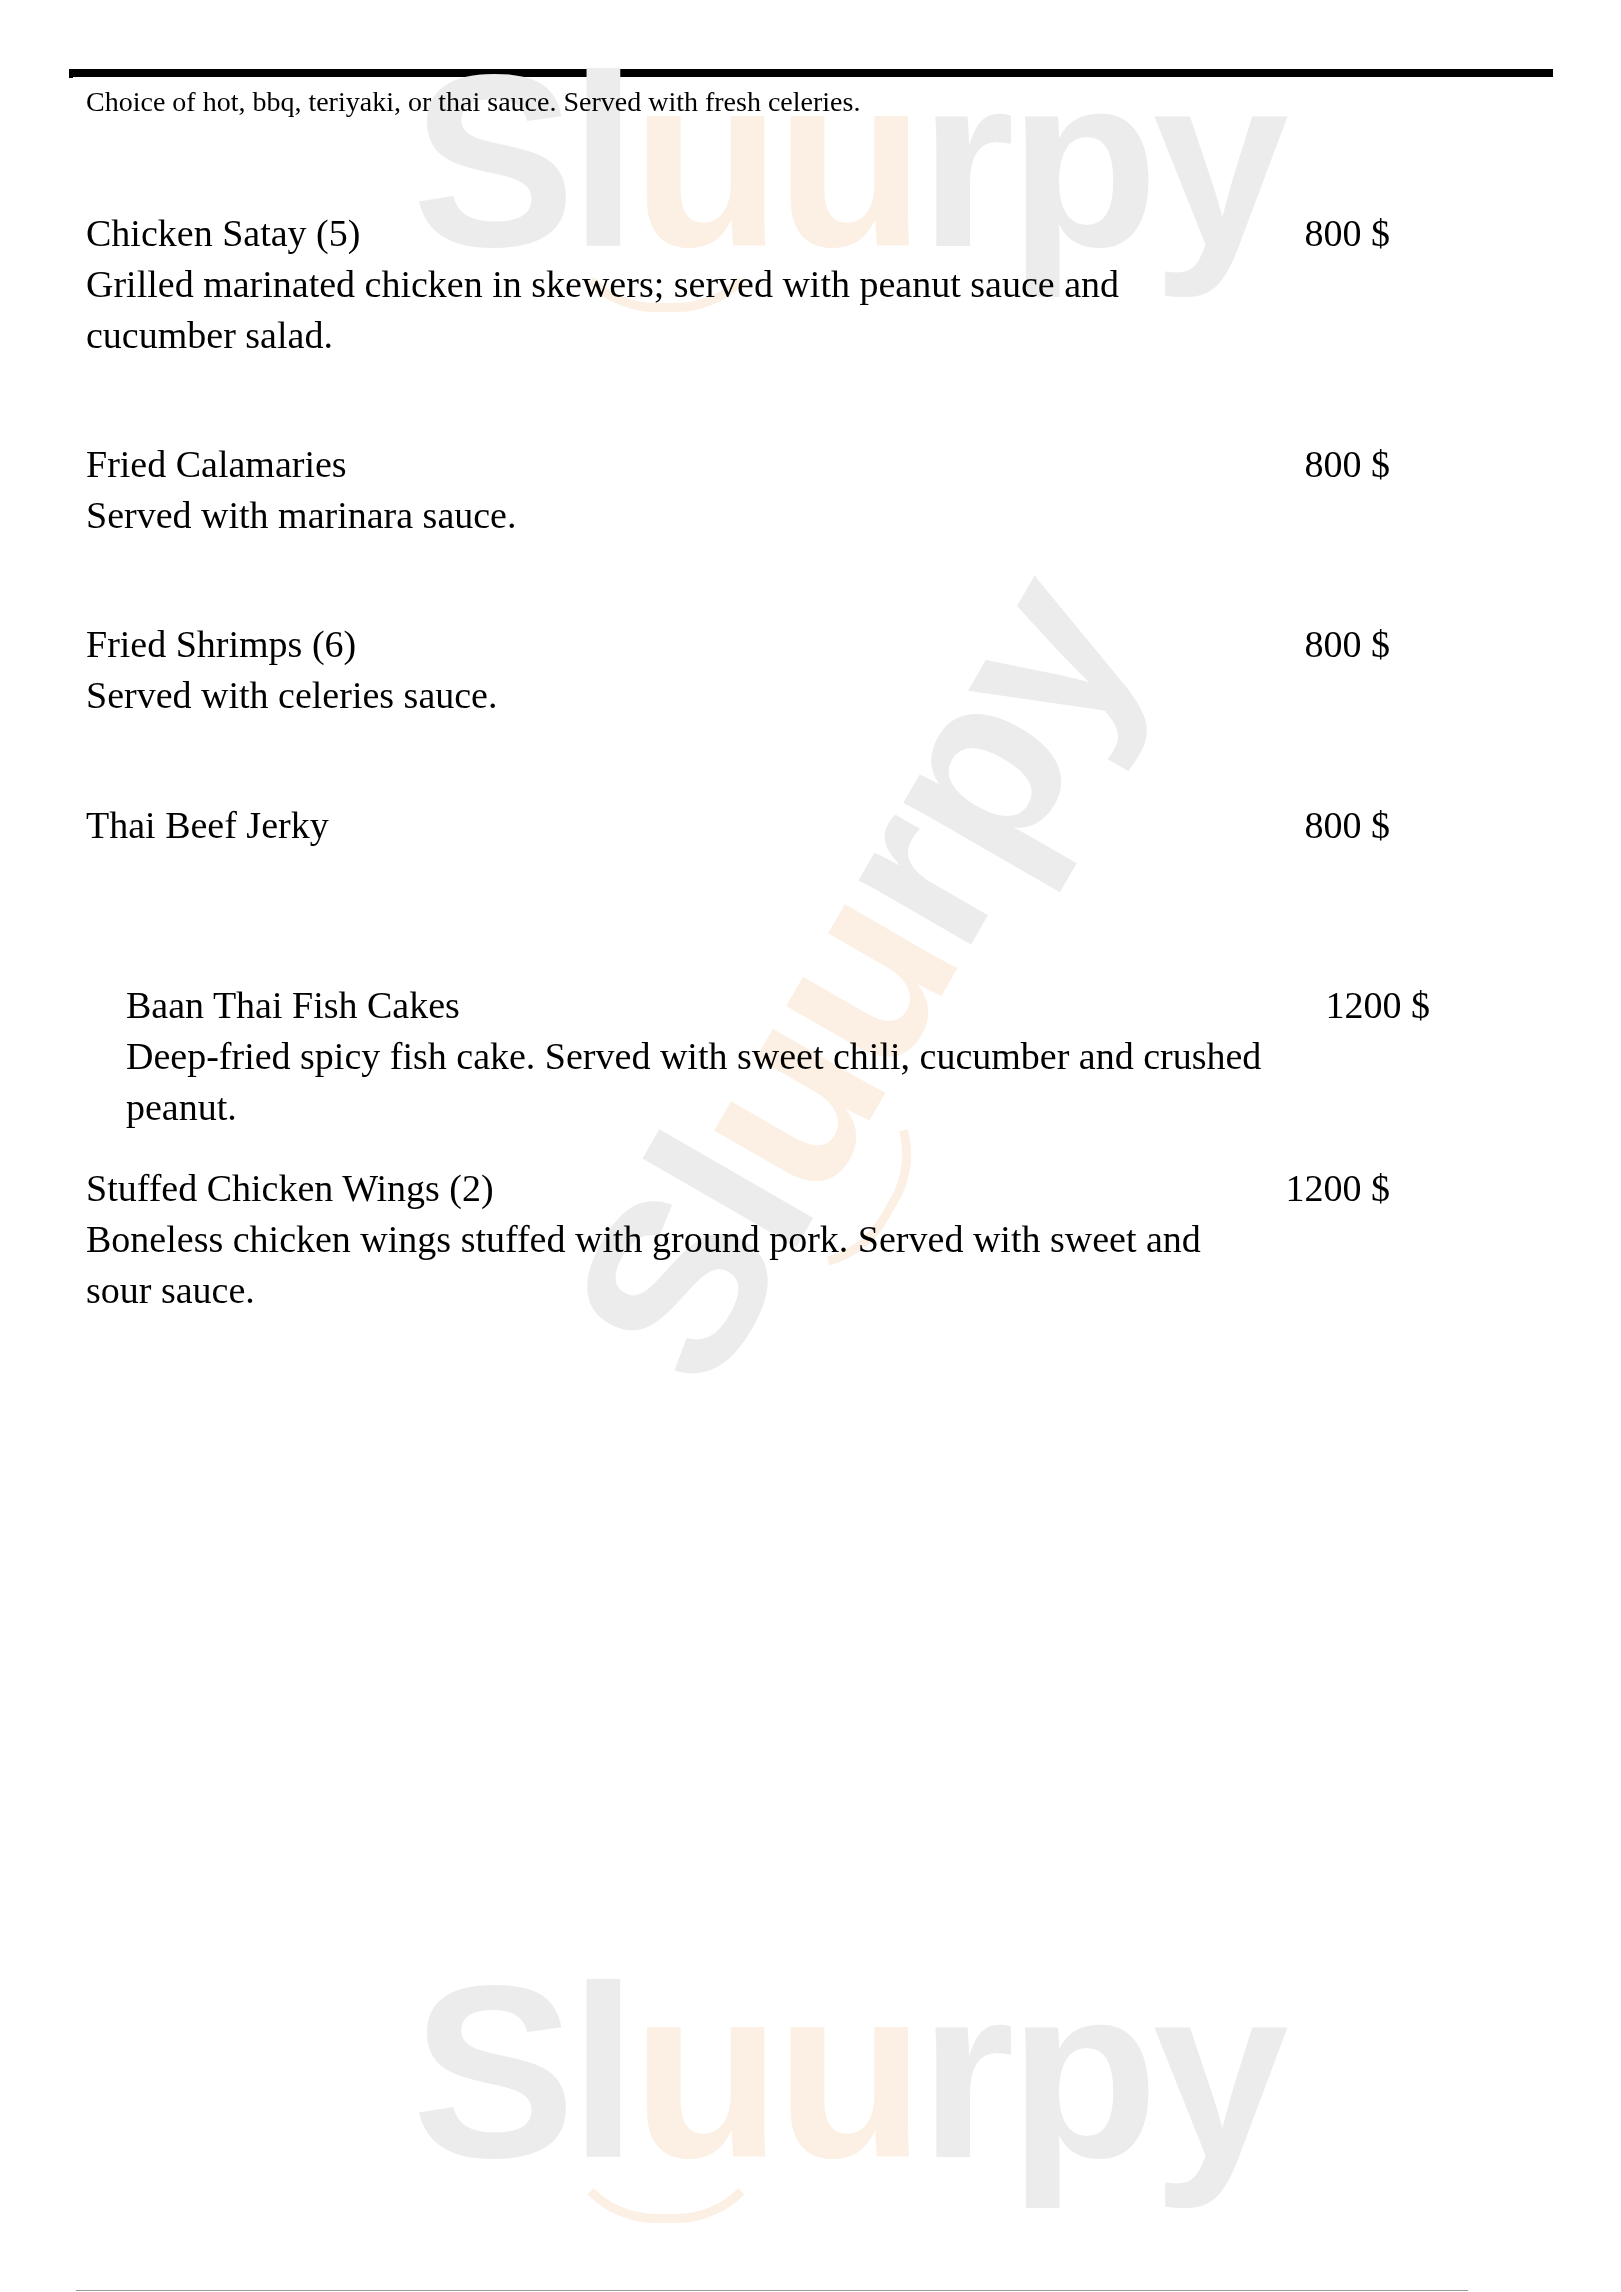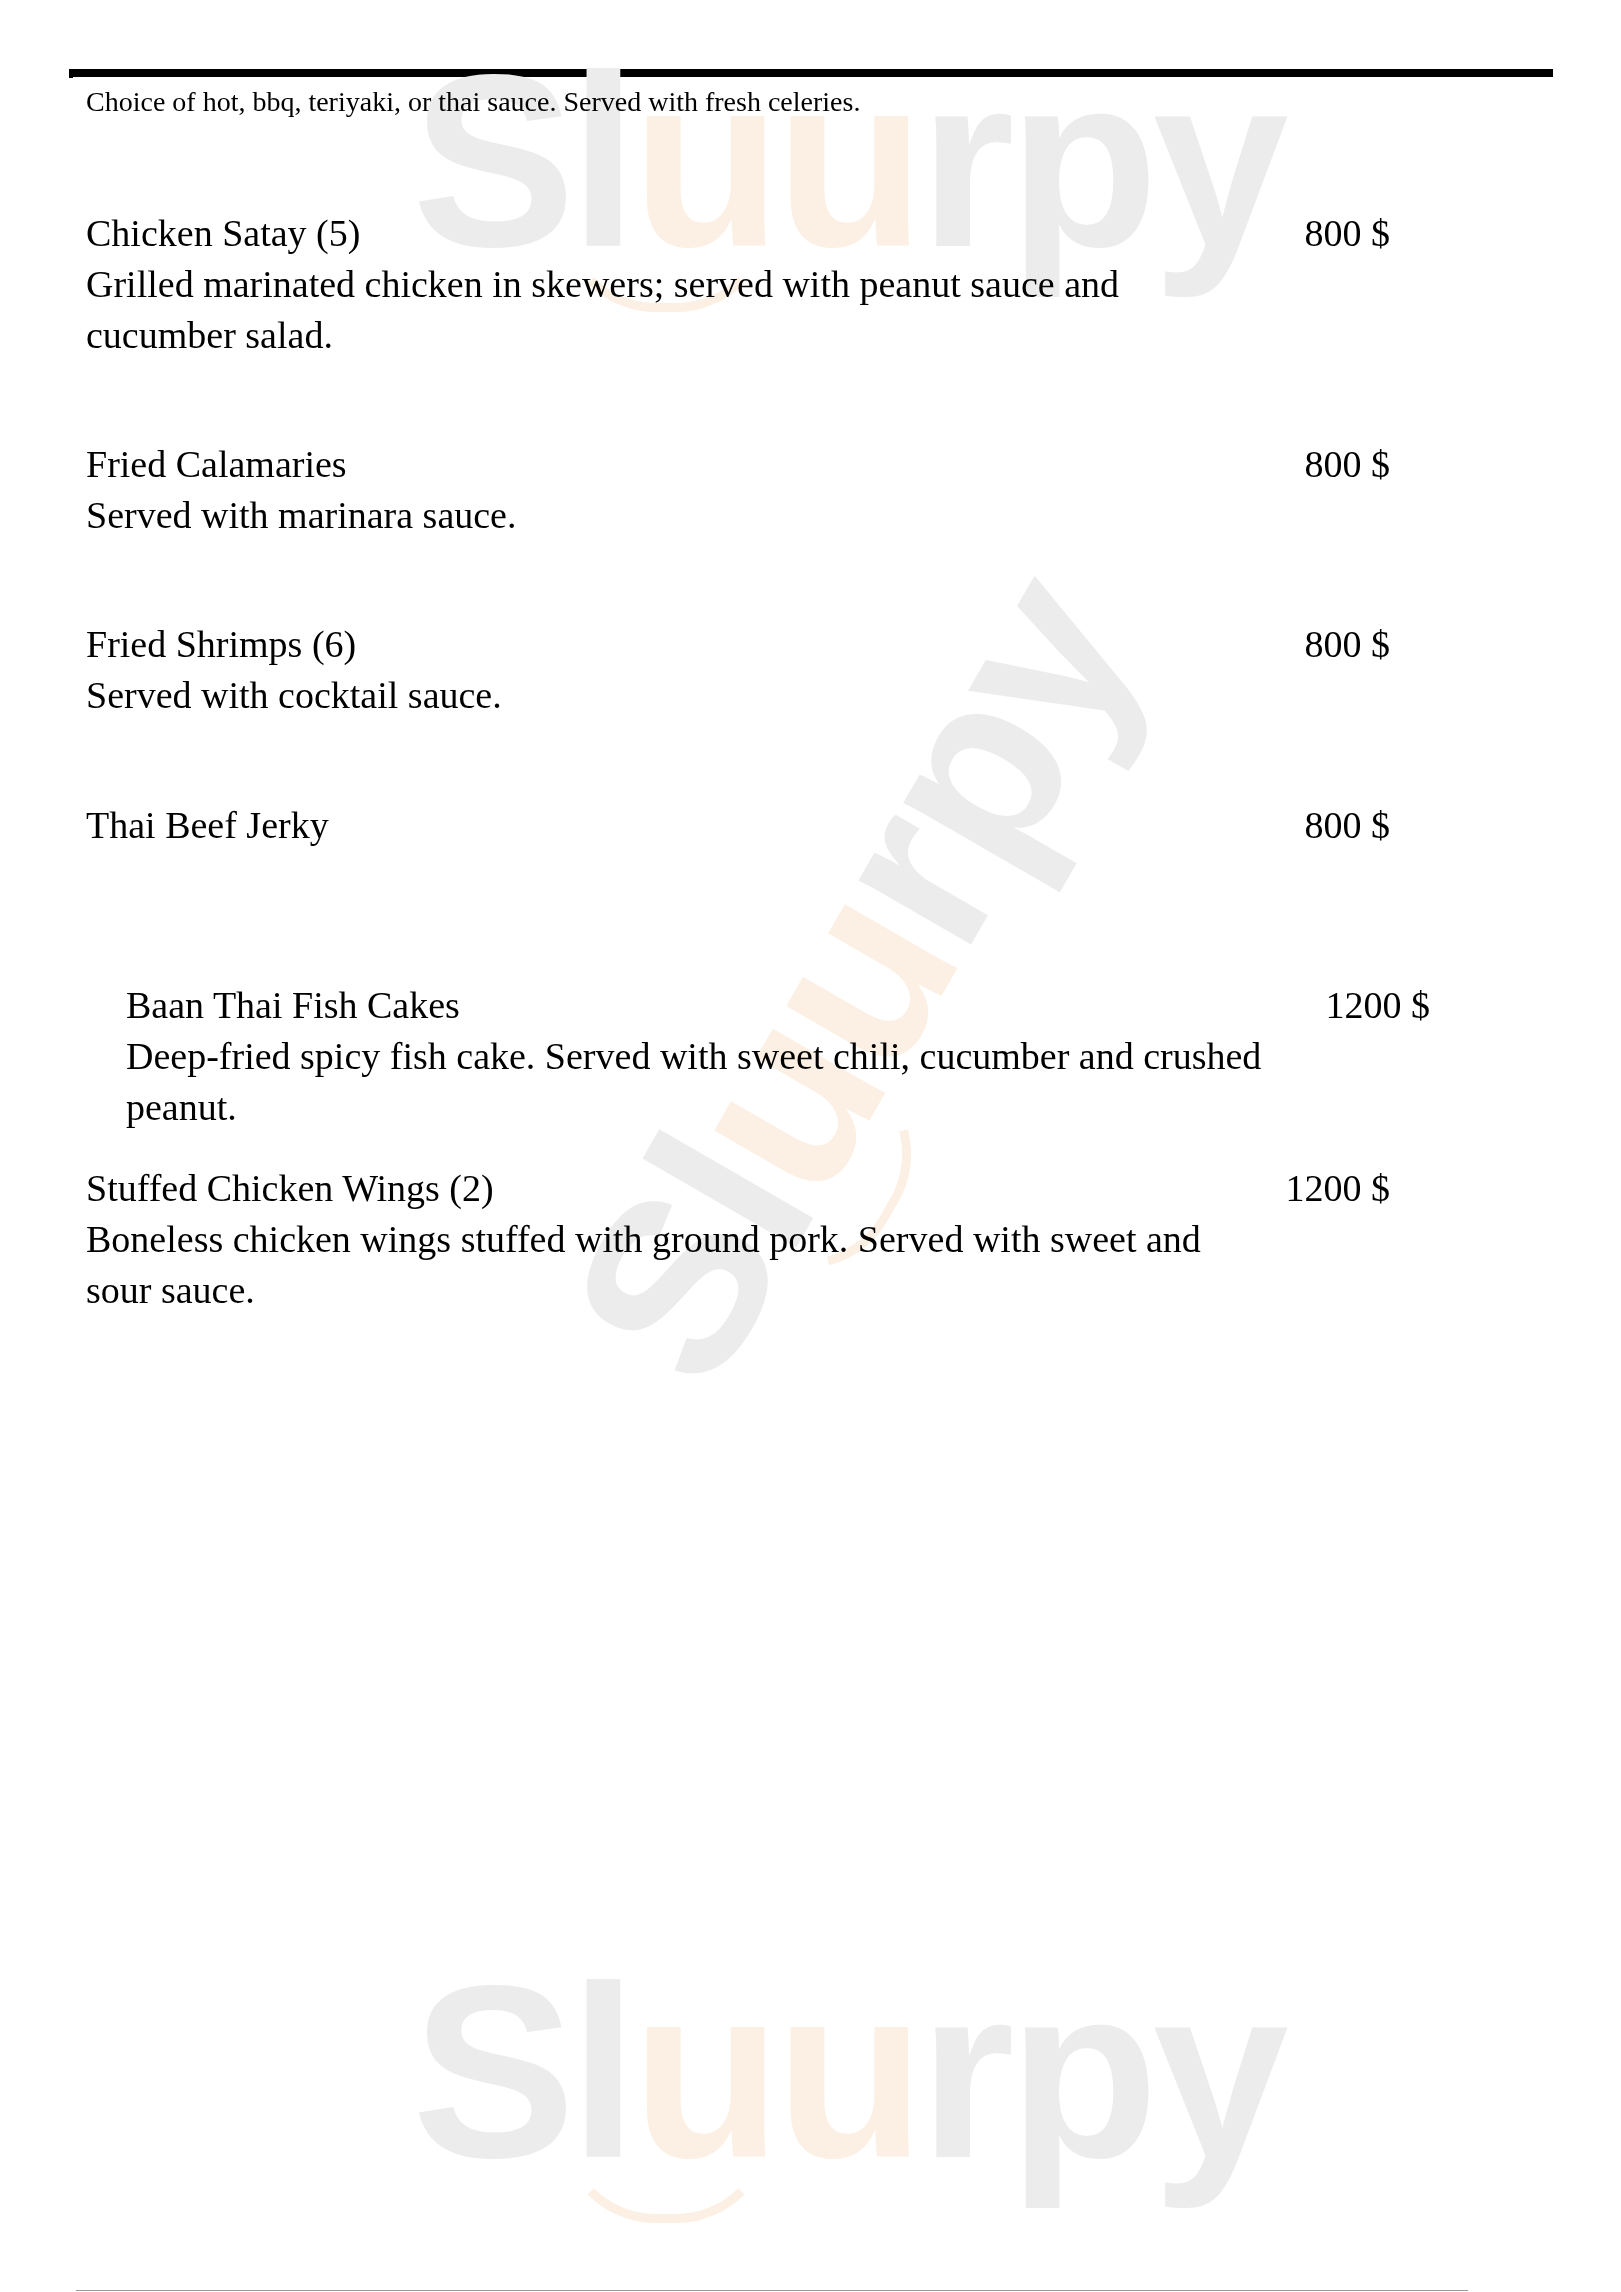--- a/index.html
+++ b/index.html
@@ -60,21 +60,21 @@
   </div>
 
   <div class="item" style="top:439px;">
     <span class="name">Fried Calamaries</span>
     <span class="desc">Served with marinara sauce.</span>
     <span class="price">800 $</span>
   </div>
 
   <div class="item" style="top:619px;">
     <span class="name">Fried Shrimps (6)</span>
-    <span class="desc">Served with cocktail sauce.</span>
+    <span class="desc">Served with celeries sauce.</span>
     <span class="price">800 $</span>
   </div>
 
   <div class="item" style="top:800px;">
     <span class="name">Thai Beef Jerky</span>
     <span class="price">800 $</span>
   </div>
 
   <div class="item" style="top:980px;margin-left:40px;">
     <span class="name">Baan Thai Fish Cakes</span>

